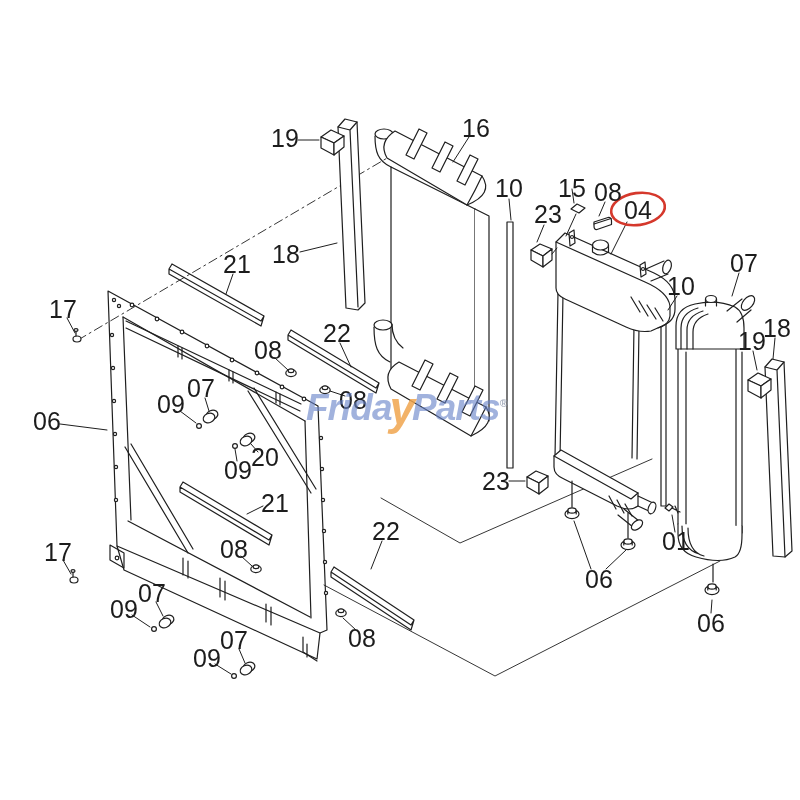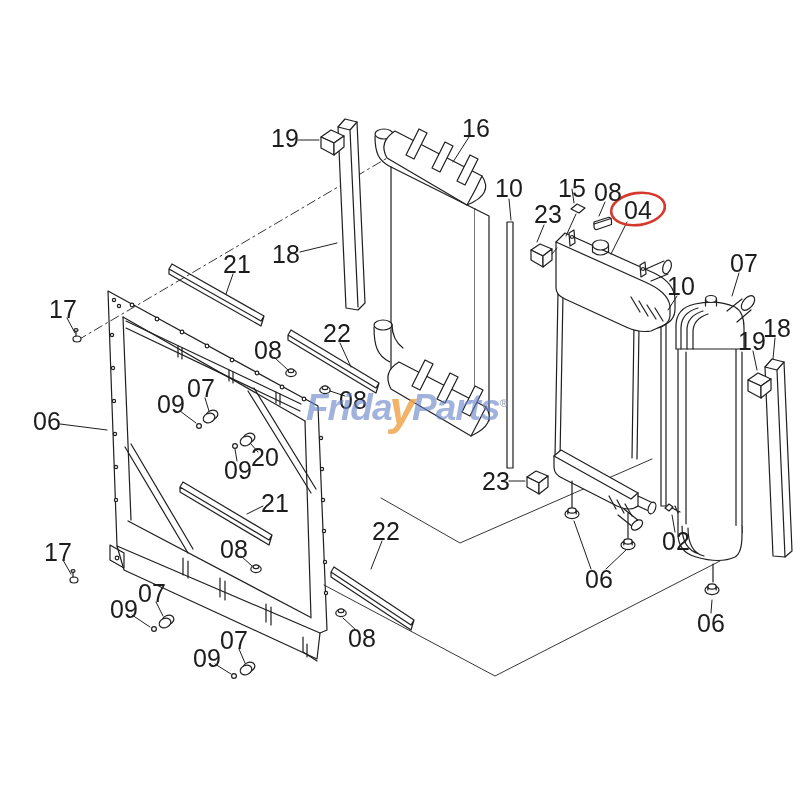--- a/index.html
+++ b/index.html
@@ -338,21 +338,21 @@
 <div class="co" style="left:151px;top:404px">09</div>
 <div class="co" style="left:27px;top:421px">06</div>
 <div class="co" style="left:333px;top:400px">08</div>
 <div class="co" style="left:245px;top:457px">20</div>
 <div class="co" style="left:218px;top:470px">09</div>
 <div class="co" style="left:255px;top:503px">21</div>
 <div class="co" style="left:476px;top:481px">23</div>
 <div class="co" style="left:366px;top:531px">22</div>
 <div class="co" style="left:214px;top:549px">08</div>
 <div class="co" style="left:38px;top:552px">17</div>
-<div class="co" style="left:656px;top:541px">02</div>
+<div class="co" style="left:656px;top:541px">01</div>
 <div class="co" style="left:579px;top:579px">06</div>
 <div class="co" style="left:132px;top:593px">07</div>
 <div class="co" style="left:104px;top:609px">09</div>
 <div class="co" style="left:342px;top:638px">08</div>
 <div class="co" style="left:691px;top:623px">06</div>
 <div class="co" style="left:214px;top:640px">07</div>
 <div class="co" style="left:187px;top:658px">09</div>
 
 <div id="watermark">
   <span>Frida</span><span class="swoosh">y</span><span>Parts</span><span class="reg">®</span>

